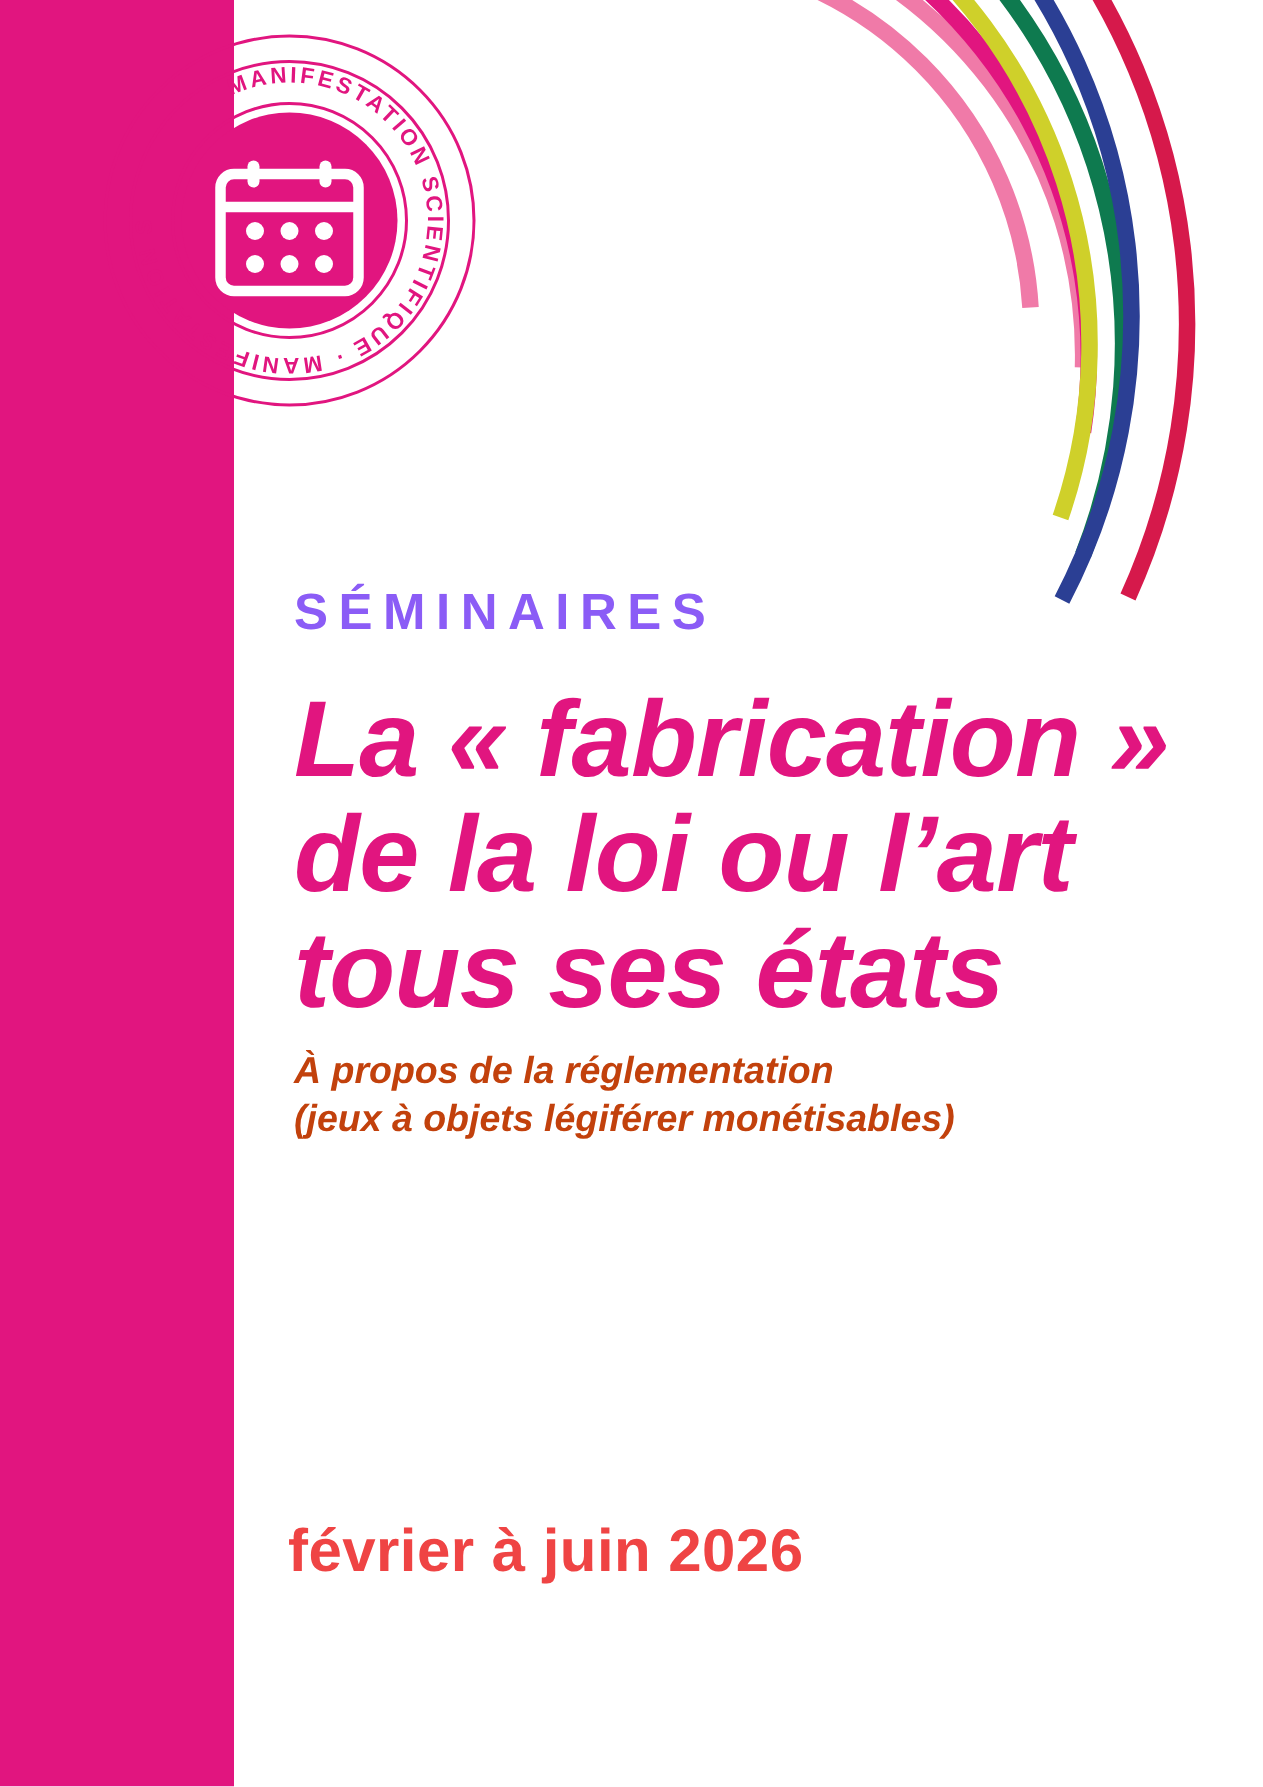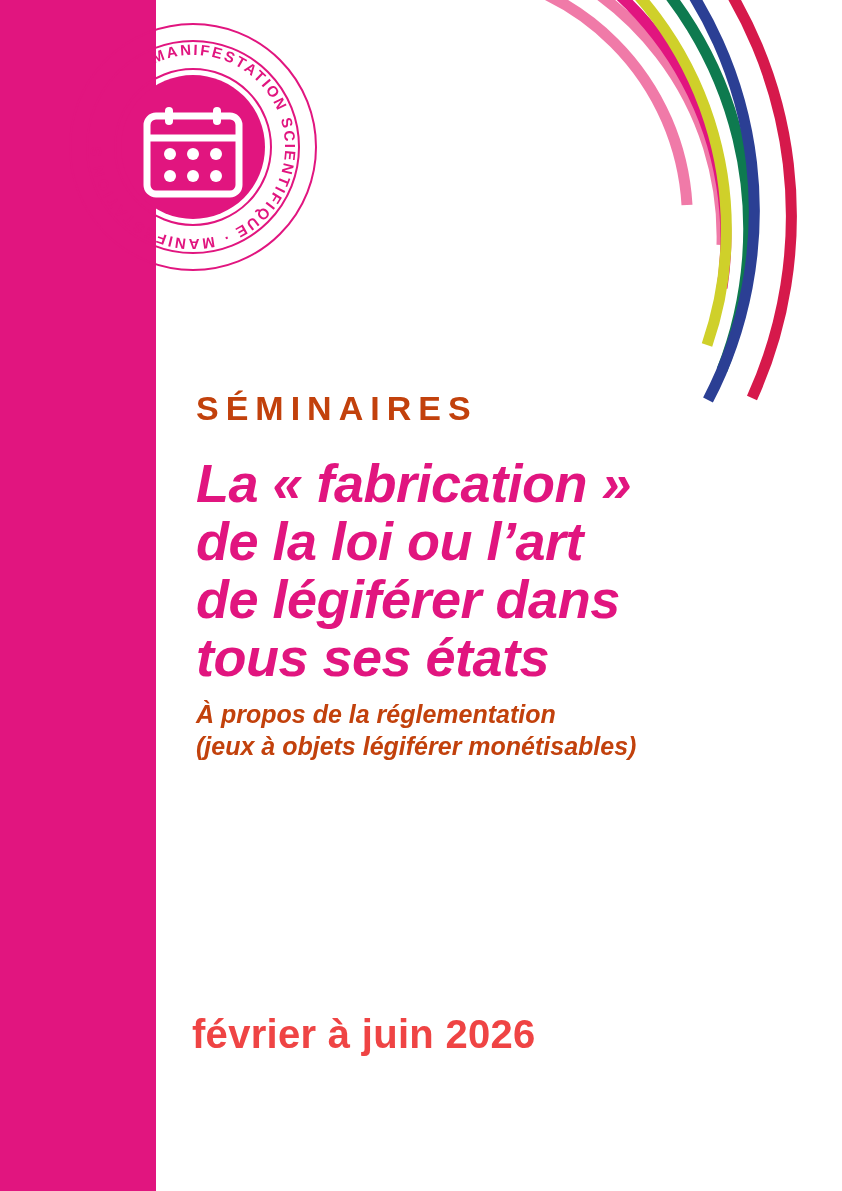--- a/index.html
+++ b/index.html
@@ -62,28 +62,28 @@
     left: 196px;
     top: 390px;
     width: 640px;
   }
 
   .kicker {
     font-family: "Liberation Sans", sans-serif;
     font-size: 34px;
     font-weight: 600;
     letter-spacing: 7px;
-    color: #c2410c;
+    color: #8b5cf6;
     margin: 0 0 28px 0;
     line-height: 1.1;
   }
 
   .title {
     font-family: "Liberation Sans", sans-serif;
-    font-size: 54px;
+    font-size: 72px;
     font-style: italic;
     font-weight: bold;
     color: #e1157f;
     line-height: 1.07;
     margin: 0 0 12px 0;
     letter-spacing: -0.5px;
   }
   .title .line {
     display: block;
     white-space: pre;
@@ -166,21 +166,20 @@
       </g>
     </svg>
   </div>
 
   <div class="content">
     <div class="kicker">SÉMINAIRES</div>
 
     <div class="title">
       <span class="line">La « fabrication »</span>
       <span class="line">de la loi ou l’art</span>
-      <span class="line">de légiférer dans</span>
       <span class="line">tous ses états</span>
     </div>
 
     <div class="subtitle">
       <span class="line">À propos de la réglementation</span>
       <span class="line">(jeux à objets légiférer monétisables)</span>
     </div>
   </div>
 
   <div class="dates">février à juin 2026</div>

